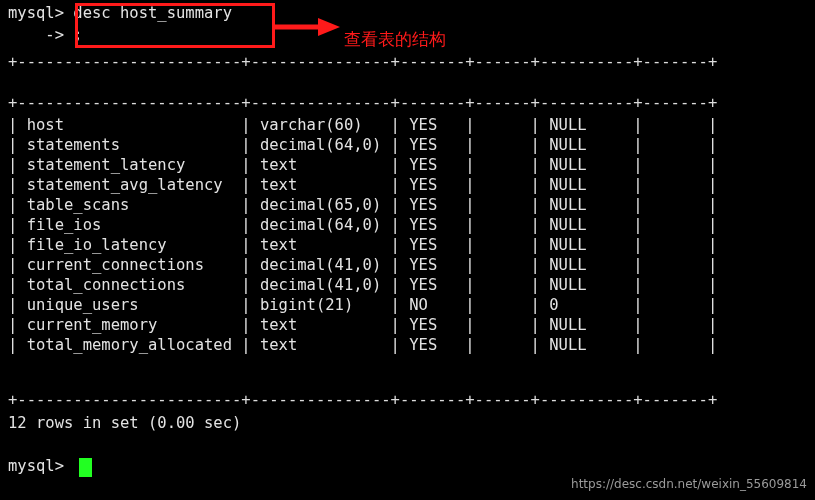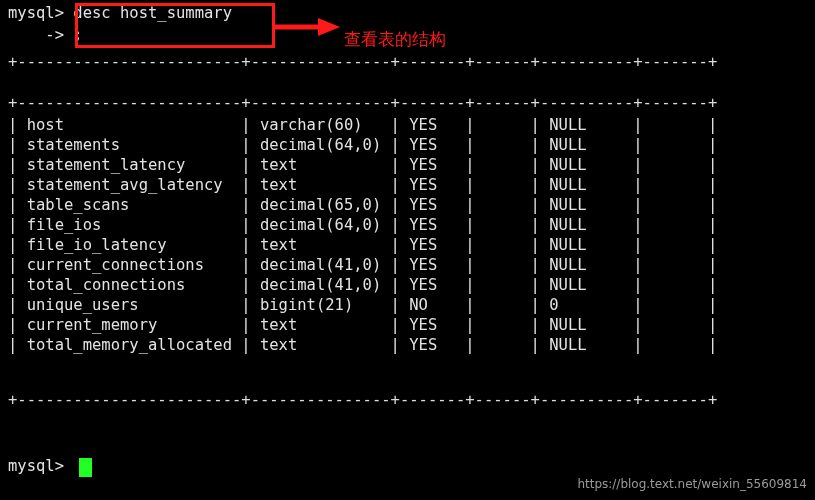--- a/index.html
+++ b/index.html
@@ -103,28 +103,29 @@
 
   <div class="abs line sep" style="left:8px; top:52px;">+------------------------+---------------+-------+------+----------+-------+</div>
 
 
   <div class="abs line sep" style="left:8px; top:93px;">+------------------------+---------------+-------+------+----------+-------+</div>
 
   <div id="rows" class="abs" style="left:8px; top:115px;"><div class="line">| host                   | varchar(60)   | YES   |      | NULL     |       |</div><div class="line">| statements             | decimal(64,0) | YES   |      | NULL     |       |</div><div class="line">| statement_latency      | text          | YES   |      | NULL     |       |</div><div class="line">| statement_avg_latency  | text          | YES   |      | NULL     |       |</div><div class="line">| table_scans            | decimal(65,0) | YES   |      | NULL     |       |</div><div class="line">| file_ios               | decimal(64,0) | YES   |      | NULL     |       |</div><div class="line">| file_io_latency        | text          | YES   |      | NULL     |       |</div><div class="line">| current_connections    | decimal(41,0) | YES   |      | NULL     |       |</div><div class="line">| total_connections      | decimal(41,0) | YES   |      | NULL     |       |</div><div class="line">| unique_users           | bigint(21)    | NO    |      | 0        |       |</div><div class="line">| current_memory         | text          | YES   |      | NULL     |       |</div><div class="line">| total_memory_allocated | text          | YES   |      | NULL     |       |</div></div>
 
   <div class="abs line sep" style="left:8px; top:390px;">+------------------------+---------------+-------+------+----------+-------+</div>
 
+  <div class="abs line" style="left:8px; top:413px;">12 rows in set (0.00 sec)</div>
 
   <div class="abs line" style="left:8px; top:456px;">mysql&gt; </div>
   <div id="cursor"></div>
 
   <div id="cmd-box"></div>
 
   <svg id="arrow" viewBox="0 0 70 22" xmlns="http://www.w3.org/2000/svg">
     <path d="M 2 11 L 50 11" stroke="#ff1a1a" stroke-width="5" fill="none"></path>
     <path d="M 46 2 L 68 11 L 46 20 Z" fill="#ff1a1a"></path>
   </svg>
 
   <div id="annot">查看表的结构</div>
 
-  <div id="watermark">https://blog.text.net/weixin_55609814</div>
+  <div id="watermark">https://desc.csdn.net/weixin_55609814</div>
 
 </div>
 
 </body></html>

